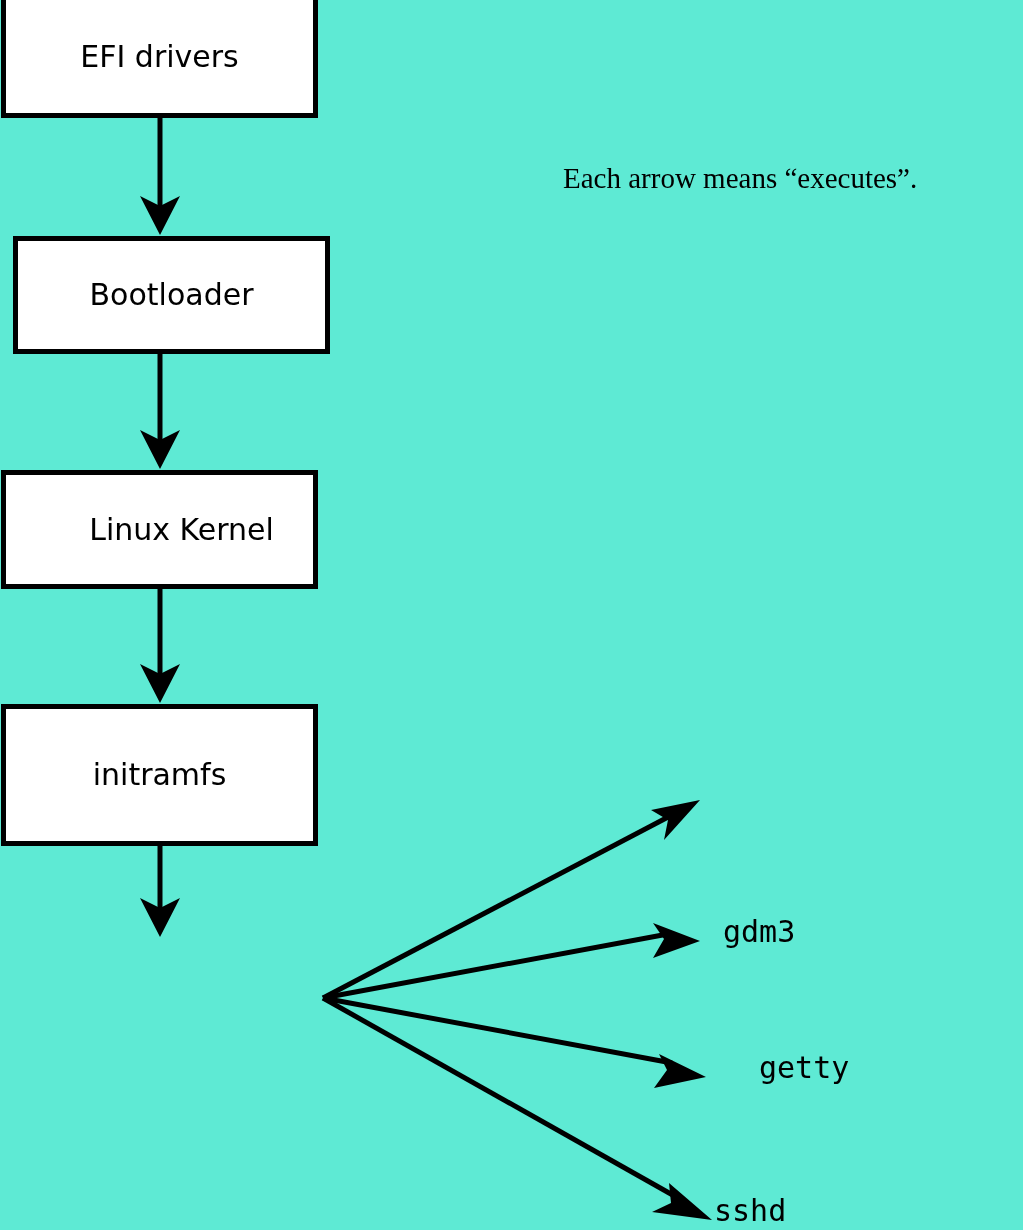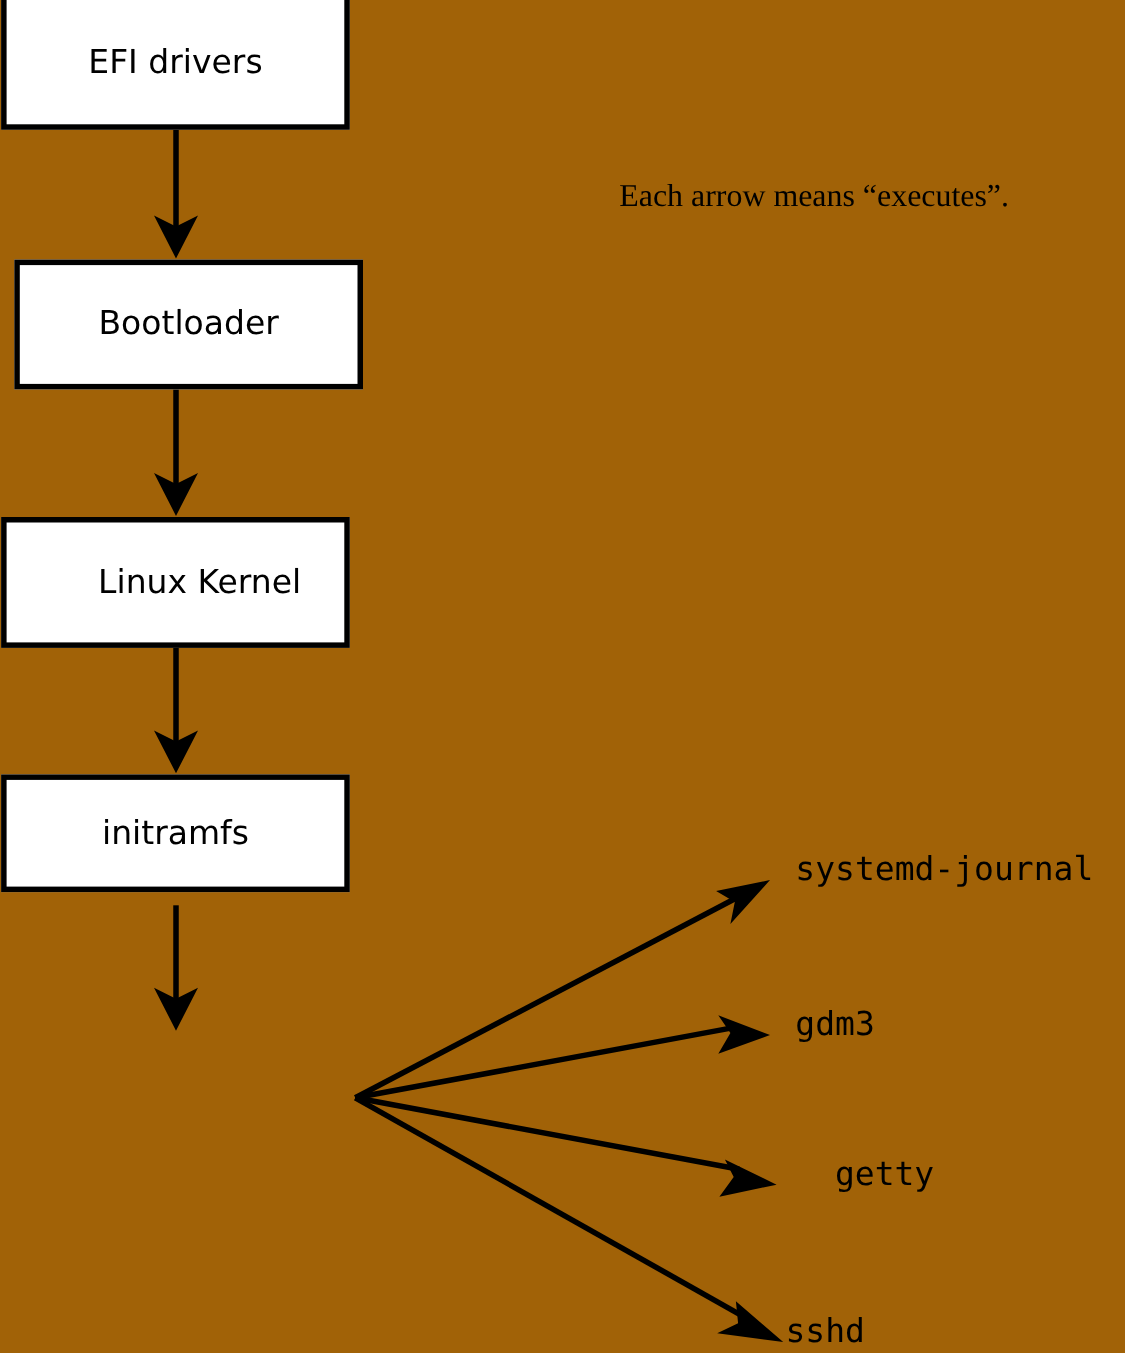--- a/index.html
+++ b/index.html
@@ -10,21 +10,21 @@
   }
   body {
     font-family: "DejaVu Sans", sans-serif;
     color: #000000;
   }
   #canvas {
     position: relative;
     width: 1023px;
     height: 1230px;
     overflow: hidden;
-    background: #a16207;
+    background: #5eead4;
   }
   .stage-box {
     position: absolute;
     box-sizing: border-box;
     border: 5px solid #000000;
     background: #ffffff;
     display: flex;
     align-items: center;
     justify-content: center;
   }
@@ -113,28 +113,27 @@
   </div>
 
   <div class="stage-box" style="left:1px; top:236px; width:317px; height:118px;margin-left:12px;">
     <span class="stage-label">Bootloader</span>
   </div>
 
   <div class="stage-box" style="left:1px; top:470px; width:317px; height:119px;padding-left:44px;">
     <span class="stage-label">Linux Kernel</span>
   </div>
 
-  <div class="stage-box" style="left:1px; top:704px; width:317px; height:107px;">
+  <div class="stage-box" style="left:1px; top:704px; width:317px; height:142px;">
     <span class="stage-label">initramfs</span>
   </div>
 
 
   <div class="caption" style="left:563px; top:164px;">Each arrow means “executes”.</div>
 
-  <div class="service-label" style="left:723px; top:776px;">systemd-journal</div>
 
   <div class="service-label" style="left:723px; top:917px;">gdm3</div>
 
   <div class="service-label" style="left:759px; top:1053px;">getty</div>
 
   <div class="service-label" style="left:714px; top:1196px;">sshd</div>
 
 </div>
 
 </body></html>

